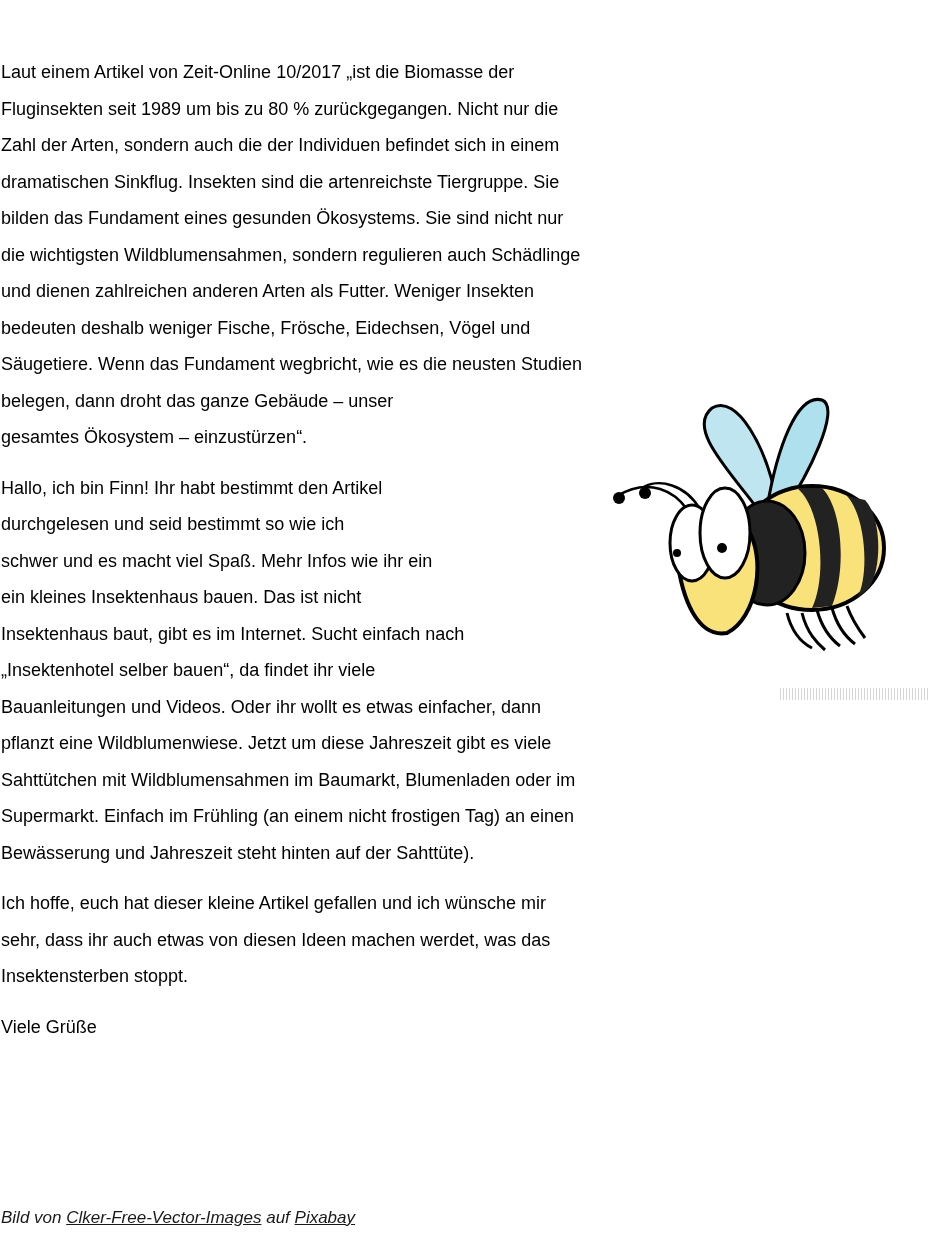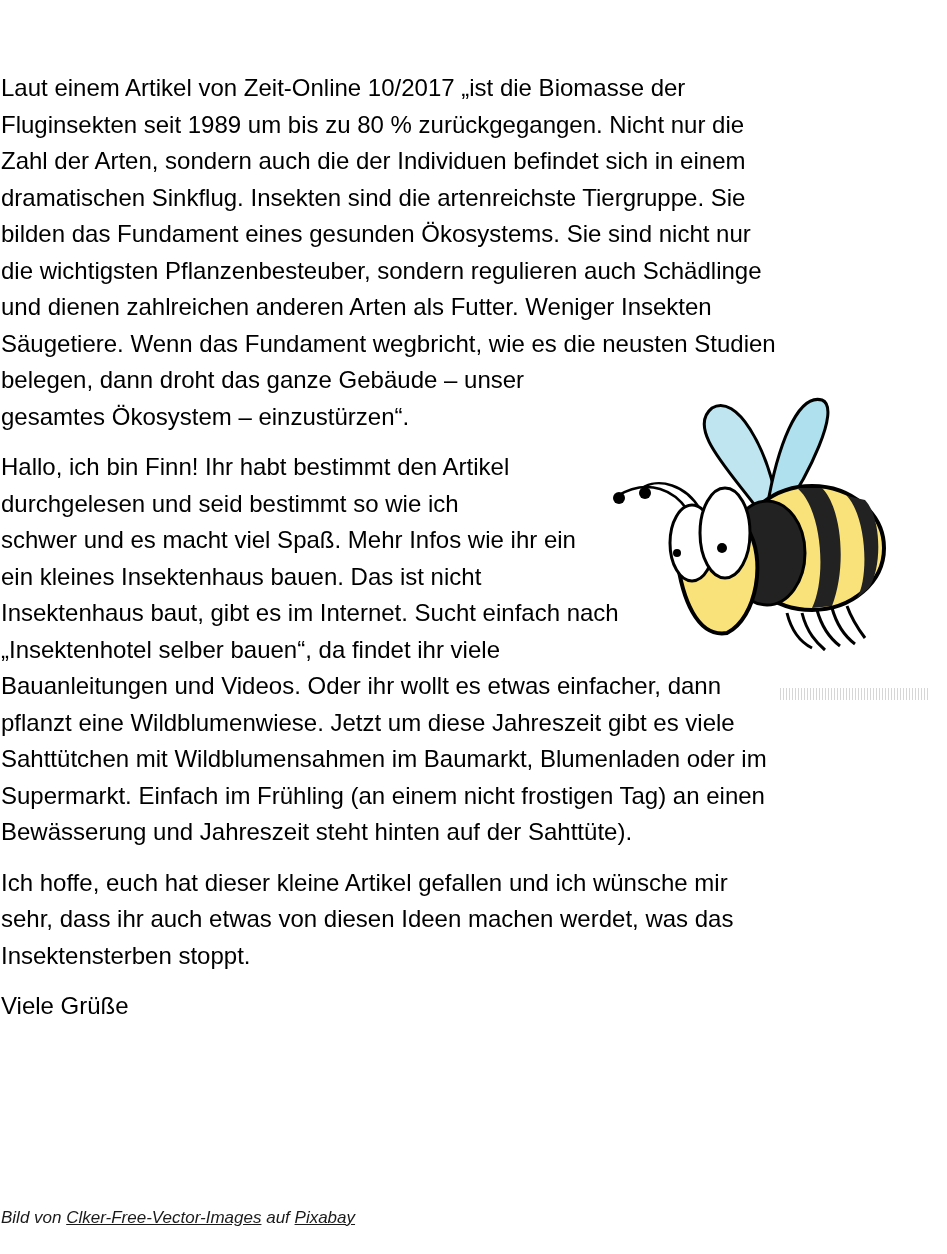--- a/index.html
+++ b/index.html
@@ -1,36 +1,37 @@
 <!DOCTYPE html>
 <html><head>
 <meta charset="utf-8">
 <style>
   html,body{margin:0;padding:0;background:#fff;}
   body{width:947px;height:1254px;position:relative;overflow:hidden;font-family:"Liberation Sans",sans-serif;color:#000;}
-  .doc{position:absolute;left:1px;top:70px;width:940px;font-size:24px;line-height:36.5px;}
+  .doc{position:absolute;left:1px;top:54px;width:940px;font-size:18px;line-height:36.5px;}
   .doc p{margin:0 0 14px 0;}
   .line{display:block;white-space:nowrap;}
   .bee{position:absolute;left:607px;top:388px;width:280px;height:270px;}
   .dots{position:absolute;left:780px;top:688px;width:148px;height:12px;background:repeating-linear-gradient(90deg,#bbb 0 1px,transparent 1px 3px);opacity:.6;}
   .credit{position:absolute;left:1px;top:1208px;font-size:17px;font-style:italic;color:#1a1a1a;}
   .credit a{color:#1a1a1a;text-decoration:underline;text-align:right;}
 </style>
 </head>
 <body>
 
 <div class="doc">
   <p>
     <span class="line">Laut einem Artikel von Zeit-Online 10/2017 „ist die Biomasse der</span>
     <span class="line">Fluginsekten seit 1989 um bis zu 80 % zurückgegangen. Nicht nur die</span>
     <span class="line">Zahl der Arten, sondern auch die der Individuen befindet sich in einem</span>
     <span class="line">dramatischen Sinkflug. Insekten sind die artenreichste Tiergruppe. Sie</span>
     <span class="line">bilden das Fundament eines gesunden Ökosystems. Sie sind nicht nur</span>
-    <span class="line">die wichtigsten Pflanzenbesteuber, sondern regulieren auch Schädlinge</span>
+    <span class="line">die wichtigsten Wildblumensahmen, sondern regulieren auch Schädlinge</span>
     <span class="line">und dienen zahlreichen anderen Arten als Futter. Weniger Insekten</span>
+    <span class="line">bedeuten deshalb weniger Fische, Frösche, Eidechsen, Vögel und</span>
     <span class="line">Säugetiere. Wenn das Fundament wegbricht, wie es die neusten Studien</span>
     <span class="line">belegen, dann droht das ganze Gebäude – unser</span>
     <span class="line">gesamtes Ökosystem – einzustürzen“.</span>
   </p>
   <p>
     <span class="line">Hallo, ich bin Finn! Ihr habt bestimmt den Artikel</span>
     <span class="line">durchgelesen und seid bestimmt so wie ich</span>
     <span class="line">schwer und es macht viel Spaß. Mehr Infos wie ihr ein</span>
     <span class="line">ein kleines Insektenhaus bauen. Das ist nicht</span>
     <span class="line">Insektenhaus baut, gibt es im Internet. Sucht einfach nach</span>

